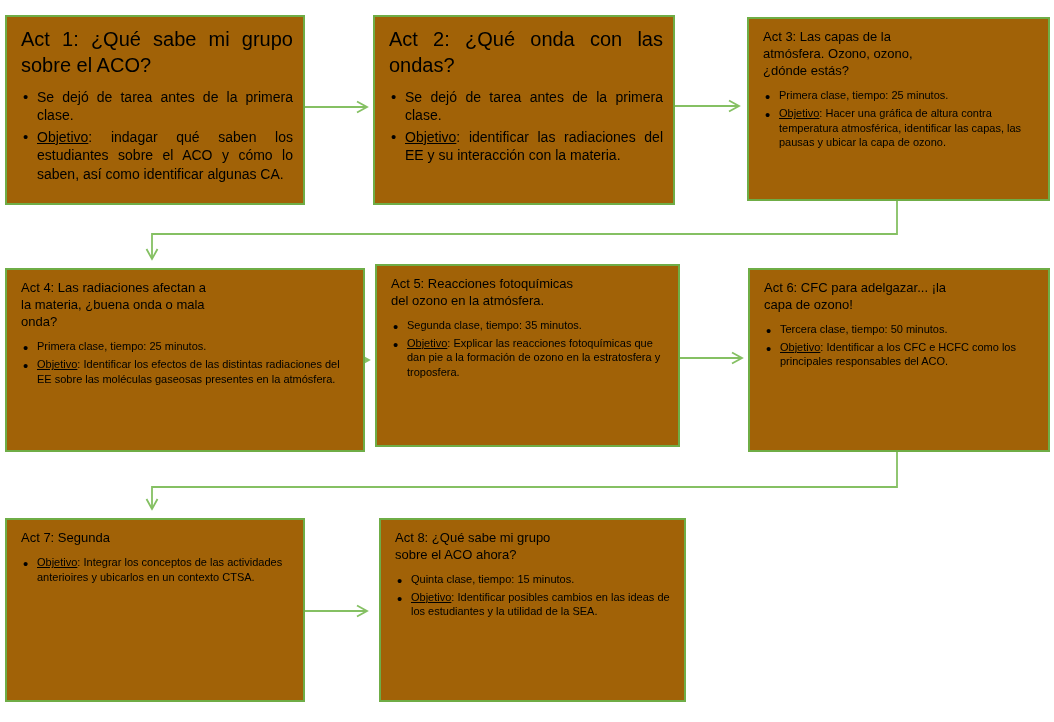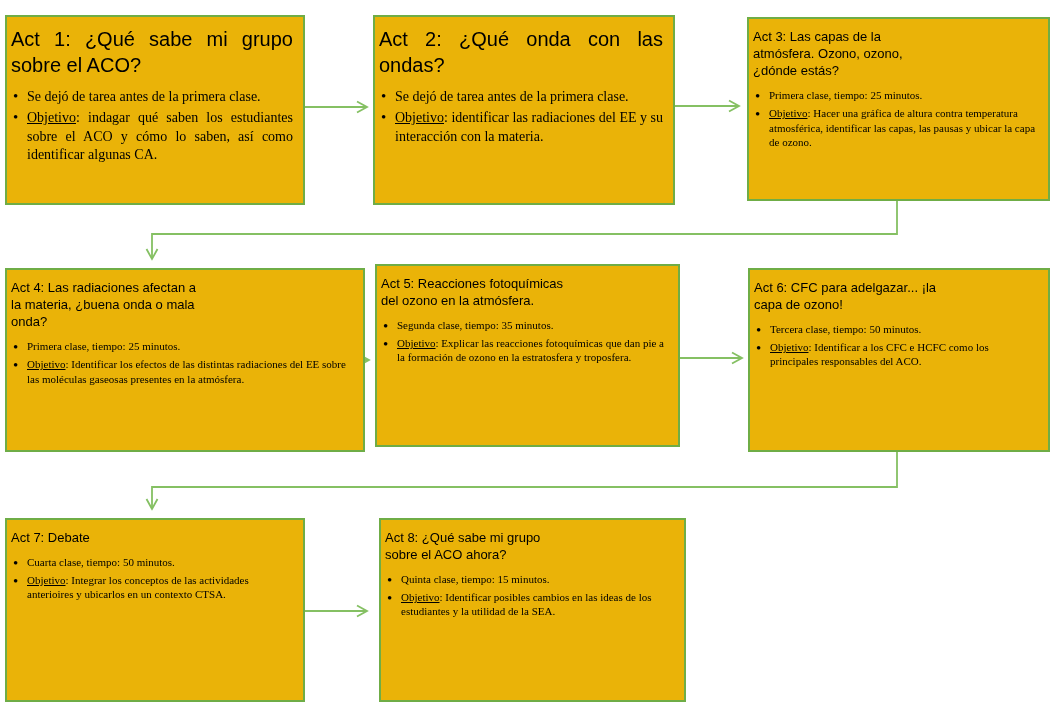--- a/index.html
+++ b/index.html
@@ -22,37 +22,36 @@
     pointer-events: none;
   }
   #connectors .edge {
     fill: none;
     stroke: var(--connector, #85C063);
     stroke-width: 1.8;
   }
   .box {
     position: absolute;
     box-sizing: border-box;
-    background: #eab308;
+    background: #a16207;
     border: 2px solid var(--box-border, #6FAD46);
-    padding: 8px 10px 6px 4px;
+    padding: 8px 10px 6px 14px;
     color: var(--text, #000);
   }
   .title {
     font-size: 13px;
     line-height: 1.32;
     margin: 1px 0 9px 0;
     white-space: pre-line;
     color: var(--text, #000);
   }
   .bullets {
     list-style: none;
     margin: 0;
     padding: 0;
-    font-family: Liberation Serif, serif;
   }
   .bullets li {
     position: relative;
     padding-left: 16px;
     font-size: 11px;
     line-height: 1.32;
     margin-bottom: 3px;
   }
   .bullets li::before {
     content: "\2022";
@@ -145,23 +144,22 @@
   <div class="box b6">
     <div class="title">Act 6: CFC para adelgazar... ¡la
 capa de ozono!</div>
     <ul class="bullets">
         <li>Tercera clase, tiempo: 50 minutos.</li>
         <li><span class="u">Objetivo</span>: Identificar a los CFC e HCFC como los principales responsables del ACO.</li>
       </ul>
   </div>
 
   <div class="box b7">
-    <div class="title">Act 7: Debate</div>
+    <div class="title">Act 7: Segunda</div>
     <ul class="bullets">
-        <li>Cuarta clase, tiempo: 50 minutos.</li>
         <li><span class="u">Objetivo</span>: Integrar los conceptos de las actividades anterioires y ubicarlos en un contexto CTSA.</li>
       </ul>
   </div>
 
   <div class="box b8">
     <div class="title">Act 8: ¿Qué sabe mi grupo
 sobre el ACO ahora?</div>
     <ul class="bullets">
         <li>Quinta clase, tiempo: 15 minutos.</li>
         <li><span class="u">Objetivo</span>: Identificar posibles cambios en las ideas de los estudiantes y la utilidad de la SEA.</li>

